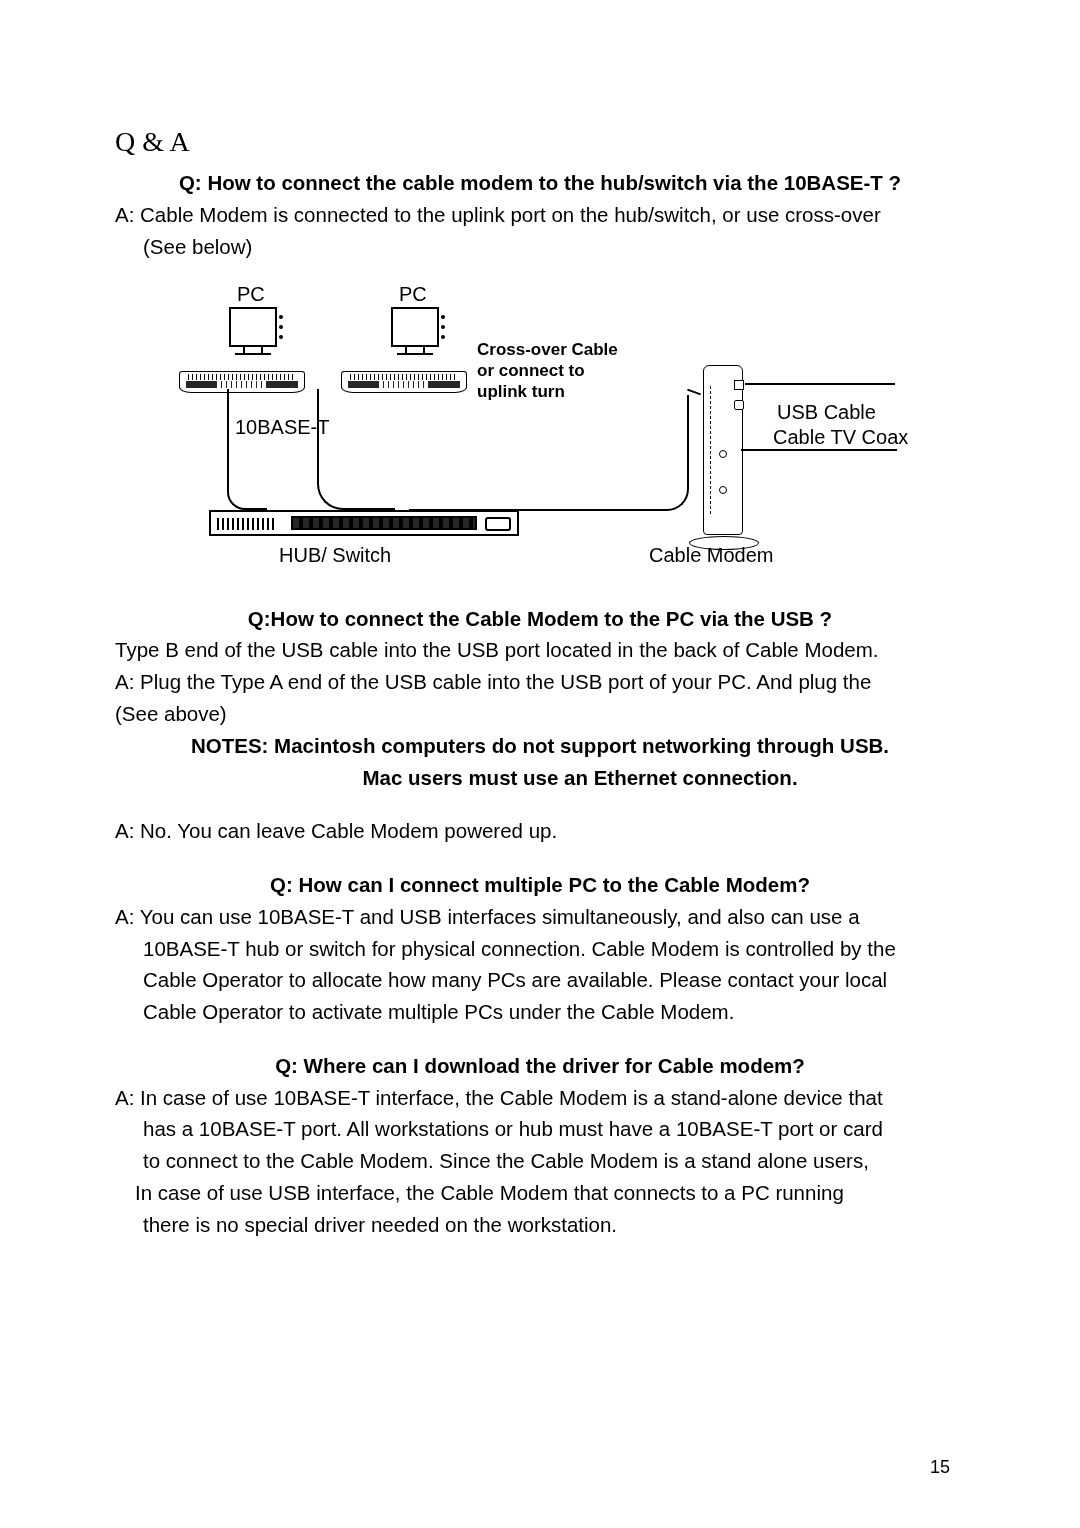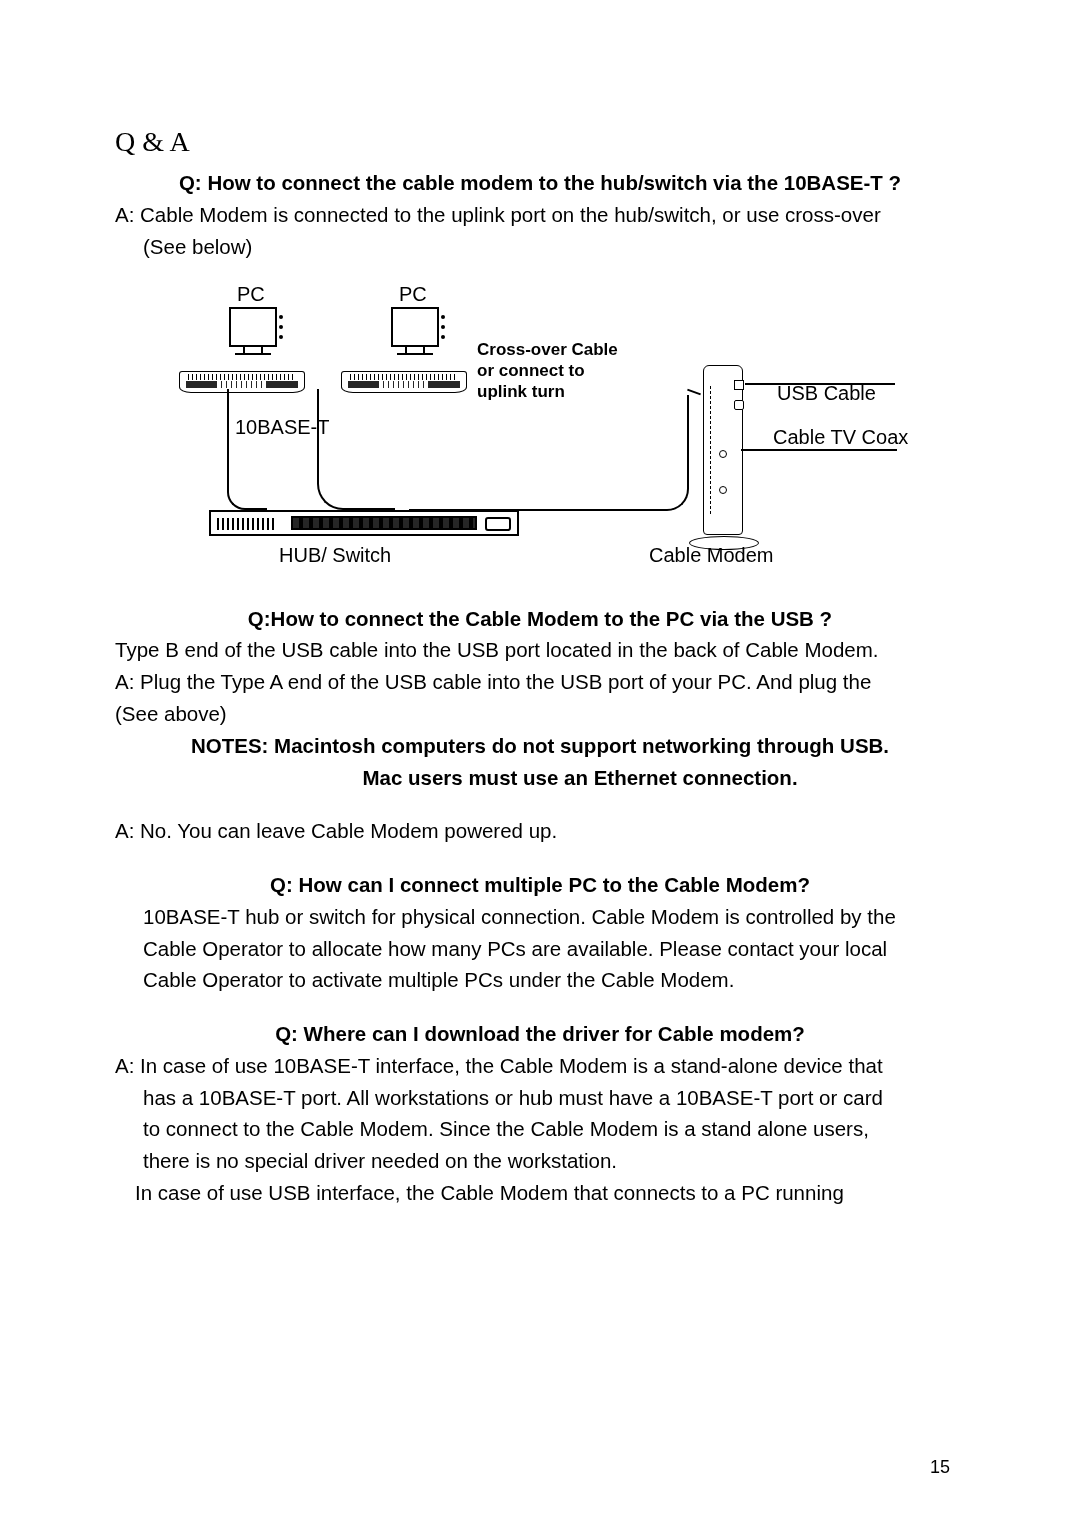--- a/index.html
+++ b/index.html
@@ -246,48 +246,49 @@
     <div class="modem-body">
       <div class="modem-port" style="top:14px;"></div>
       <div class="modem-port" style="top:34px; border-radius:2px;"></div>
       <div class="modem-dot" style="top:84px;"></div>
       <div class="modem-dot" style="top:120px;"></div>
     </div>
   </div>
   <div class="dlabel normal" style="left:500px; top:258px;">Cable Modem</div>
 
   <div class="hcable" style="left:596px; top:98px; width:150px;"></div>
-  <div class="dlabel normal" style="left:628px; top:96px;">USB Cable</div>
+  <div class="dlabel normal" style="left:628px; top:115px;">USB Cable</div>
 
   <div class="hcable" style="left:592px; top:164px; width:156px;"></div>
   <div class="dlabel normal" style="left:624px; top:140px;">Cable TV Coax</div>
 </div>
 
 <div class="block">
   <div class="q">Q:How to connect the Cable Modem to the PC via the USB ?</div>
   <div class="a">Type B end of the USB cable into the USB port located in the back of Cable Modem.</div>
   <div class="a">A: Plug the Type A end of the USB cable into the USB port of your PC. And plug the</div>
   <div class="a">(See above)</div>
   <div class="q">NOTES: Macintosh computers do not support networking through USB.</div>
   <div class="q notes-indent">Mac users must use an Ethernet connection.</div>
 </div>
 
 <div class="block">
   <div class="a">A: No. You can leave Cable Modem powered up.</div>
 </div>
 
 <div class="block">
   <div class="q">Q: How can I connect multiple PC to the Cable Modem?</div>
+  <div class="a justify">A: You can use 10BASE-T and USB interfaces simultaneously, and also can use a</div>
   <div class="a indent justify">10BASE-T hub or switch for physical connection. Cable Modem is controlled by the</div>
   <div class="a indent justify">Cable Operator to allocate how many PCs are available. Please contact your local</div>
   <div class="a indent">Cable Operator to activate multiple PCs under the Cable Modem.</div>
 </div>
 
 <div class="block">
   <div class="q">Q: Where can I download the driver for Cable modem?</div>
   <div class="a justify">A: In case of use 10BASE-T interface, the Cable Modem is a stand-alone device that</div>
   <div class="a indent justify">has a 10BASE-T port. All workstations or hub must have a 10BASE-T port or card</div>
   <div class="a indent justify">to connect to the Cable Modem. Since the Cable Modem is a stand alone users,</div>
+  <div class="a" style="padding-left:20px;">In case of use USB interface, the Cable Modem that connects to a PC running</div>
   <div class="a indent">there is no special driver needed on the workstation.</div>
-  <div class="a" style="padding-left:20px;">In case of use USB interface, the Cable Modem that connects to a PC running</div>
 </div>
 
 <div class="page-num">15</div>
 
 </body></html>

